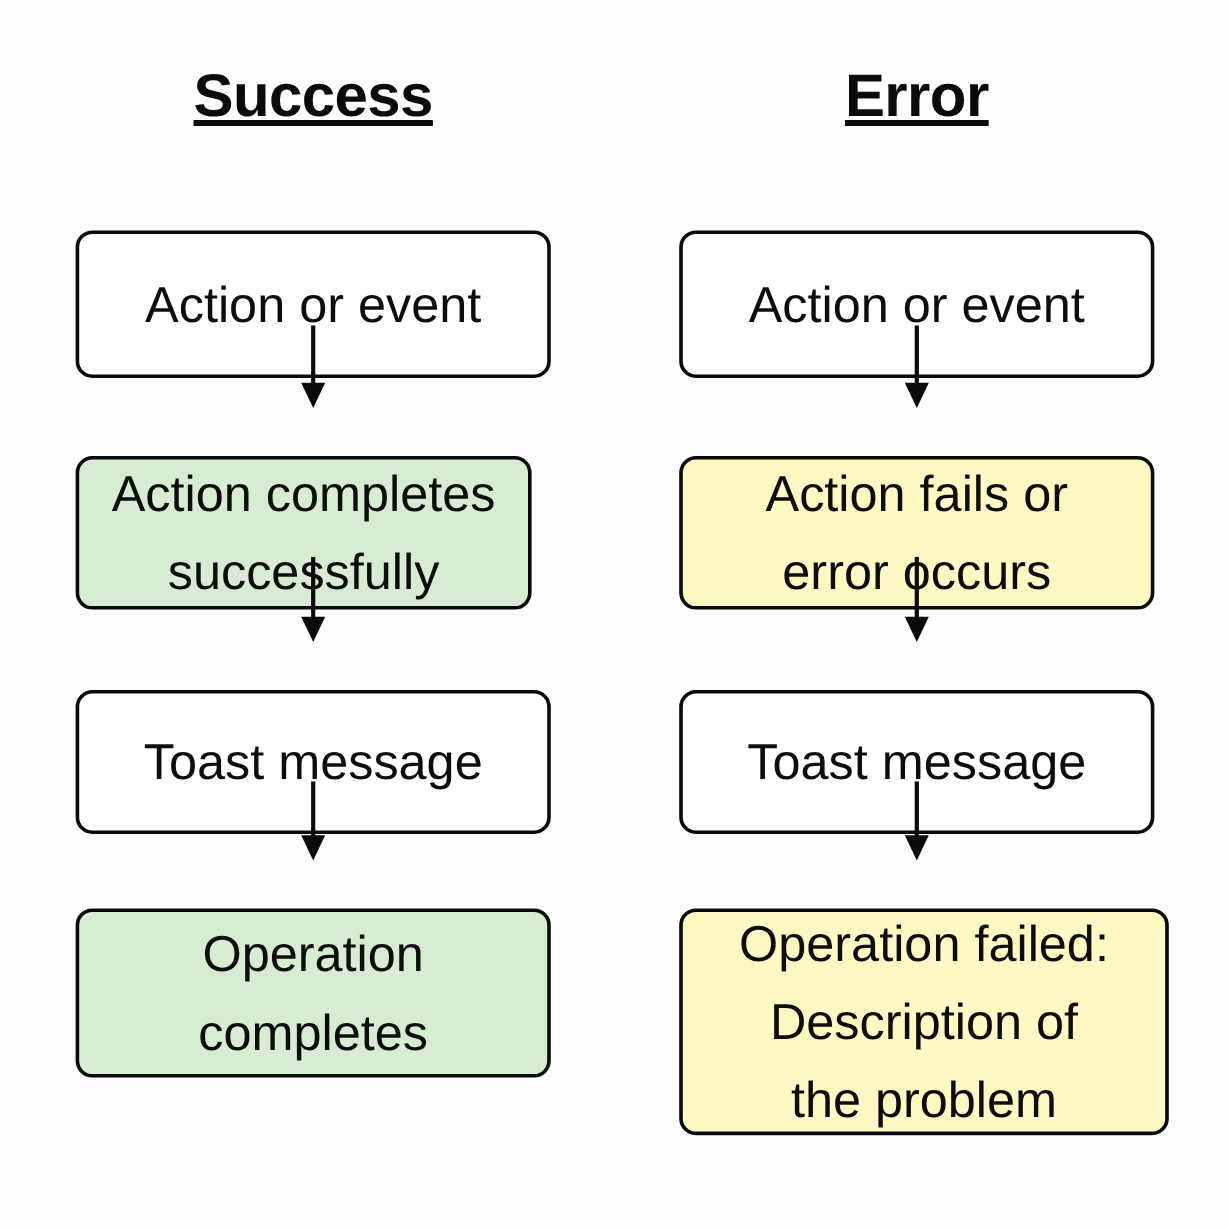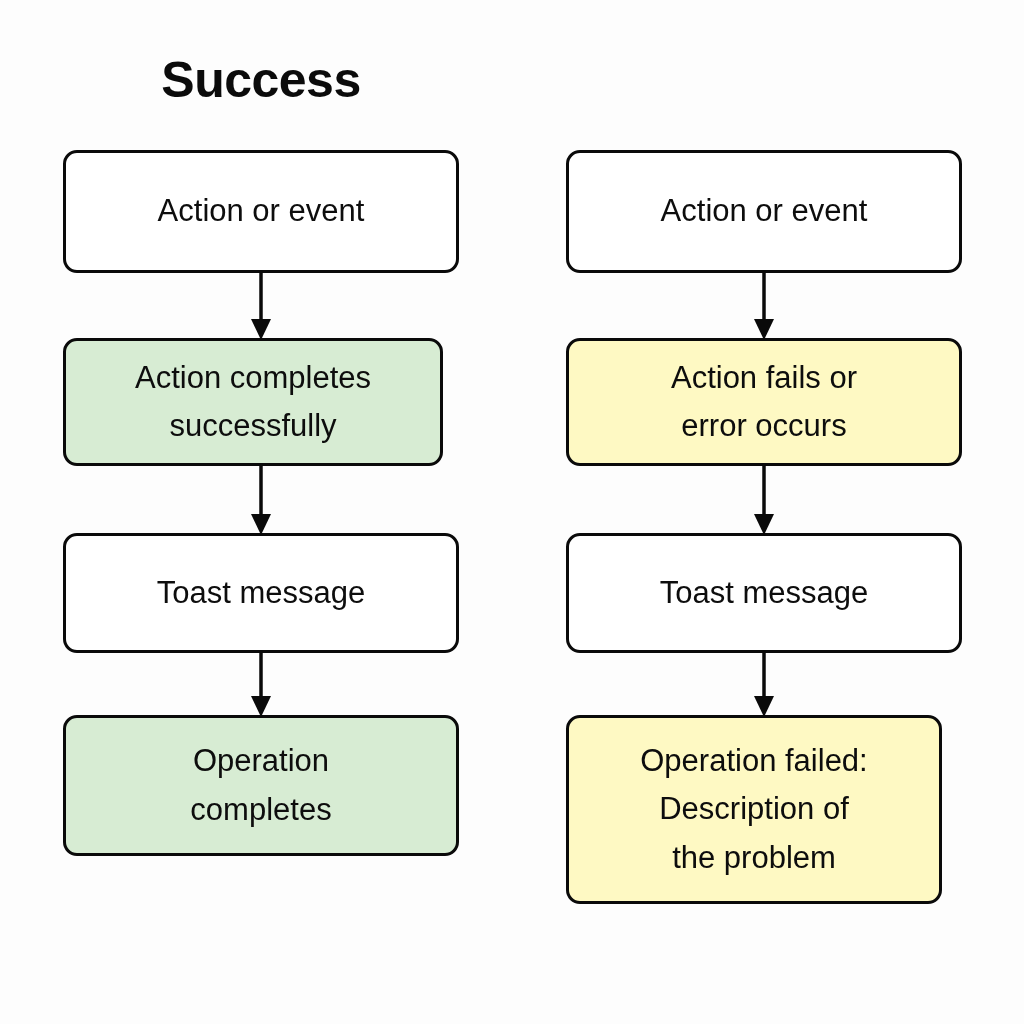--- a/index.html
+++ b/index.html
@@ -24,59 +24,61 @@
   .col-title {
     position: absolute;
     width: 396px;
     text-align: center;
     font-size: 50px;
     font-weight: 700;
     color: #0b0b0b;
     letter-spacing: -0.5px;
     line-height: 1;
     white-space: nowrap;
+    text-decoration: underline;
   }
   #title-success { left: 63px;  top: 55px; }
   #title-error   { left: 566px; top: 55px; }
 
   
   .node {
     position: absolute;
     box-sizing: border-box;
     border: 3.5px solid #0a0a0a;
     border-radius: 14px;
     background: #ffffff;
     display: flex;
     align-items: center;
     justify-content: center;
     text-align: center;
     color: #0d0d0d;
-    font-size: 31px;
+    font-size: 42px;
     line-height: 1.55;
     font-weight: 400;
     padding: 0 18px;
+    margin-top: 42px;
   }
   .node .label {
     display: block;
     white-space: pre-line;
   }
   .node.success-fill { background: #d7ecd3; }
   .node.error-fill   { background: #fef9c3; }
 
   
   #s-node-0 { left: 63px;  top: 150px; width: 396px; height: 123px; }
   #s-node-1 { left: 63px;  top: 338px; width: 380px; height: 128px; }
   #s-node-2 { left: 63px;  top: 533px; width: 396px; height: 120px; }
   #s-node-3 { left: 63px;  top: 715px; width: 396px; height: 141px; }
 
   
   #e-node-0 { left: 566px; top: 150px; width: 396px; height: 123px; }
   #e-node-1 { left: 566px; top: 338px; width: 396px; height: 128px; }
   #e-node-2 { left: 566px; top: 533px; width: 396px; height: 120px; }
-  #e-node-3 { left: 566px; top: 715px; width: 376px; height: 189px; }
+  #e-node-3 { left: 566px; top: 715px; width: 408px; height: 189px; }
 
   
   .arrow {
     position: absolute;
     width: 30px;
   }
   .arrow svg { display: block; width: 30px; height: 100%; }
 
   #s-arrow-0 { left: 246px; top: 271px; height: 69px; }
   #s-arrow-1 { left: 246px; top: 464px; height: 71px; }
@@ -86,20 +88,21 @@
   #e-arrow-1 { left: 749px; top: 464px; height: 71px; }
   #e-arrow-2 { left: 749px; top: 651px; height: 66px; }
 </style>
 </head>
 <body>
 
 <div id="canvas">
 
   <div class="col-title" id="title-success">Success</div>
 
+  <div class="col-title" id="title-error">Error</div>
 
   <div class="node" id="s-node-0">
     <span class="label">Action or event</span>
   </div>
 
   <div class="node success-fill" id="s-node-1">
     <span class="label">Action completes
 successfully</span>
   </div>
 

